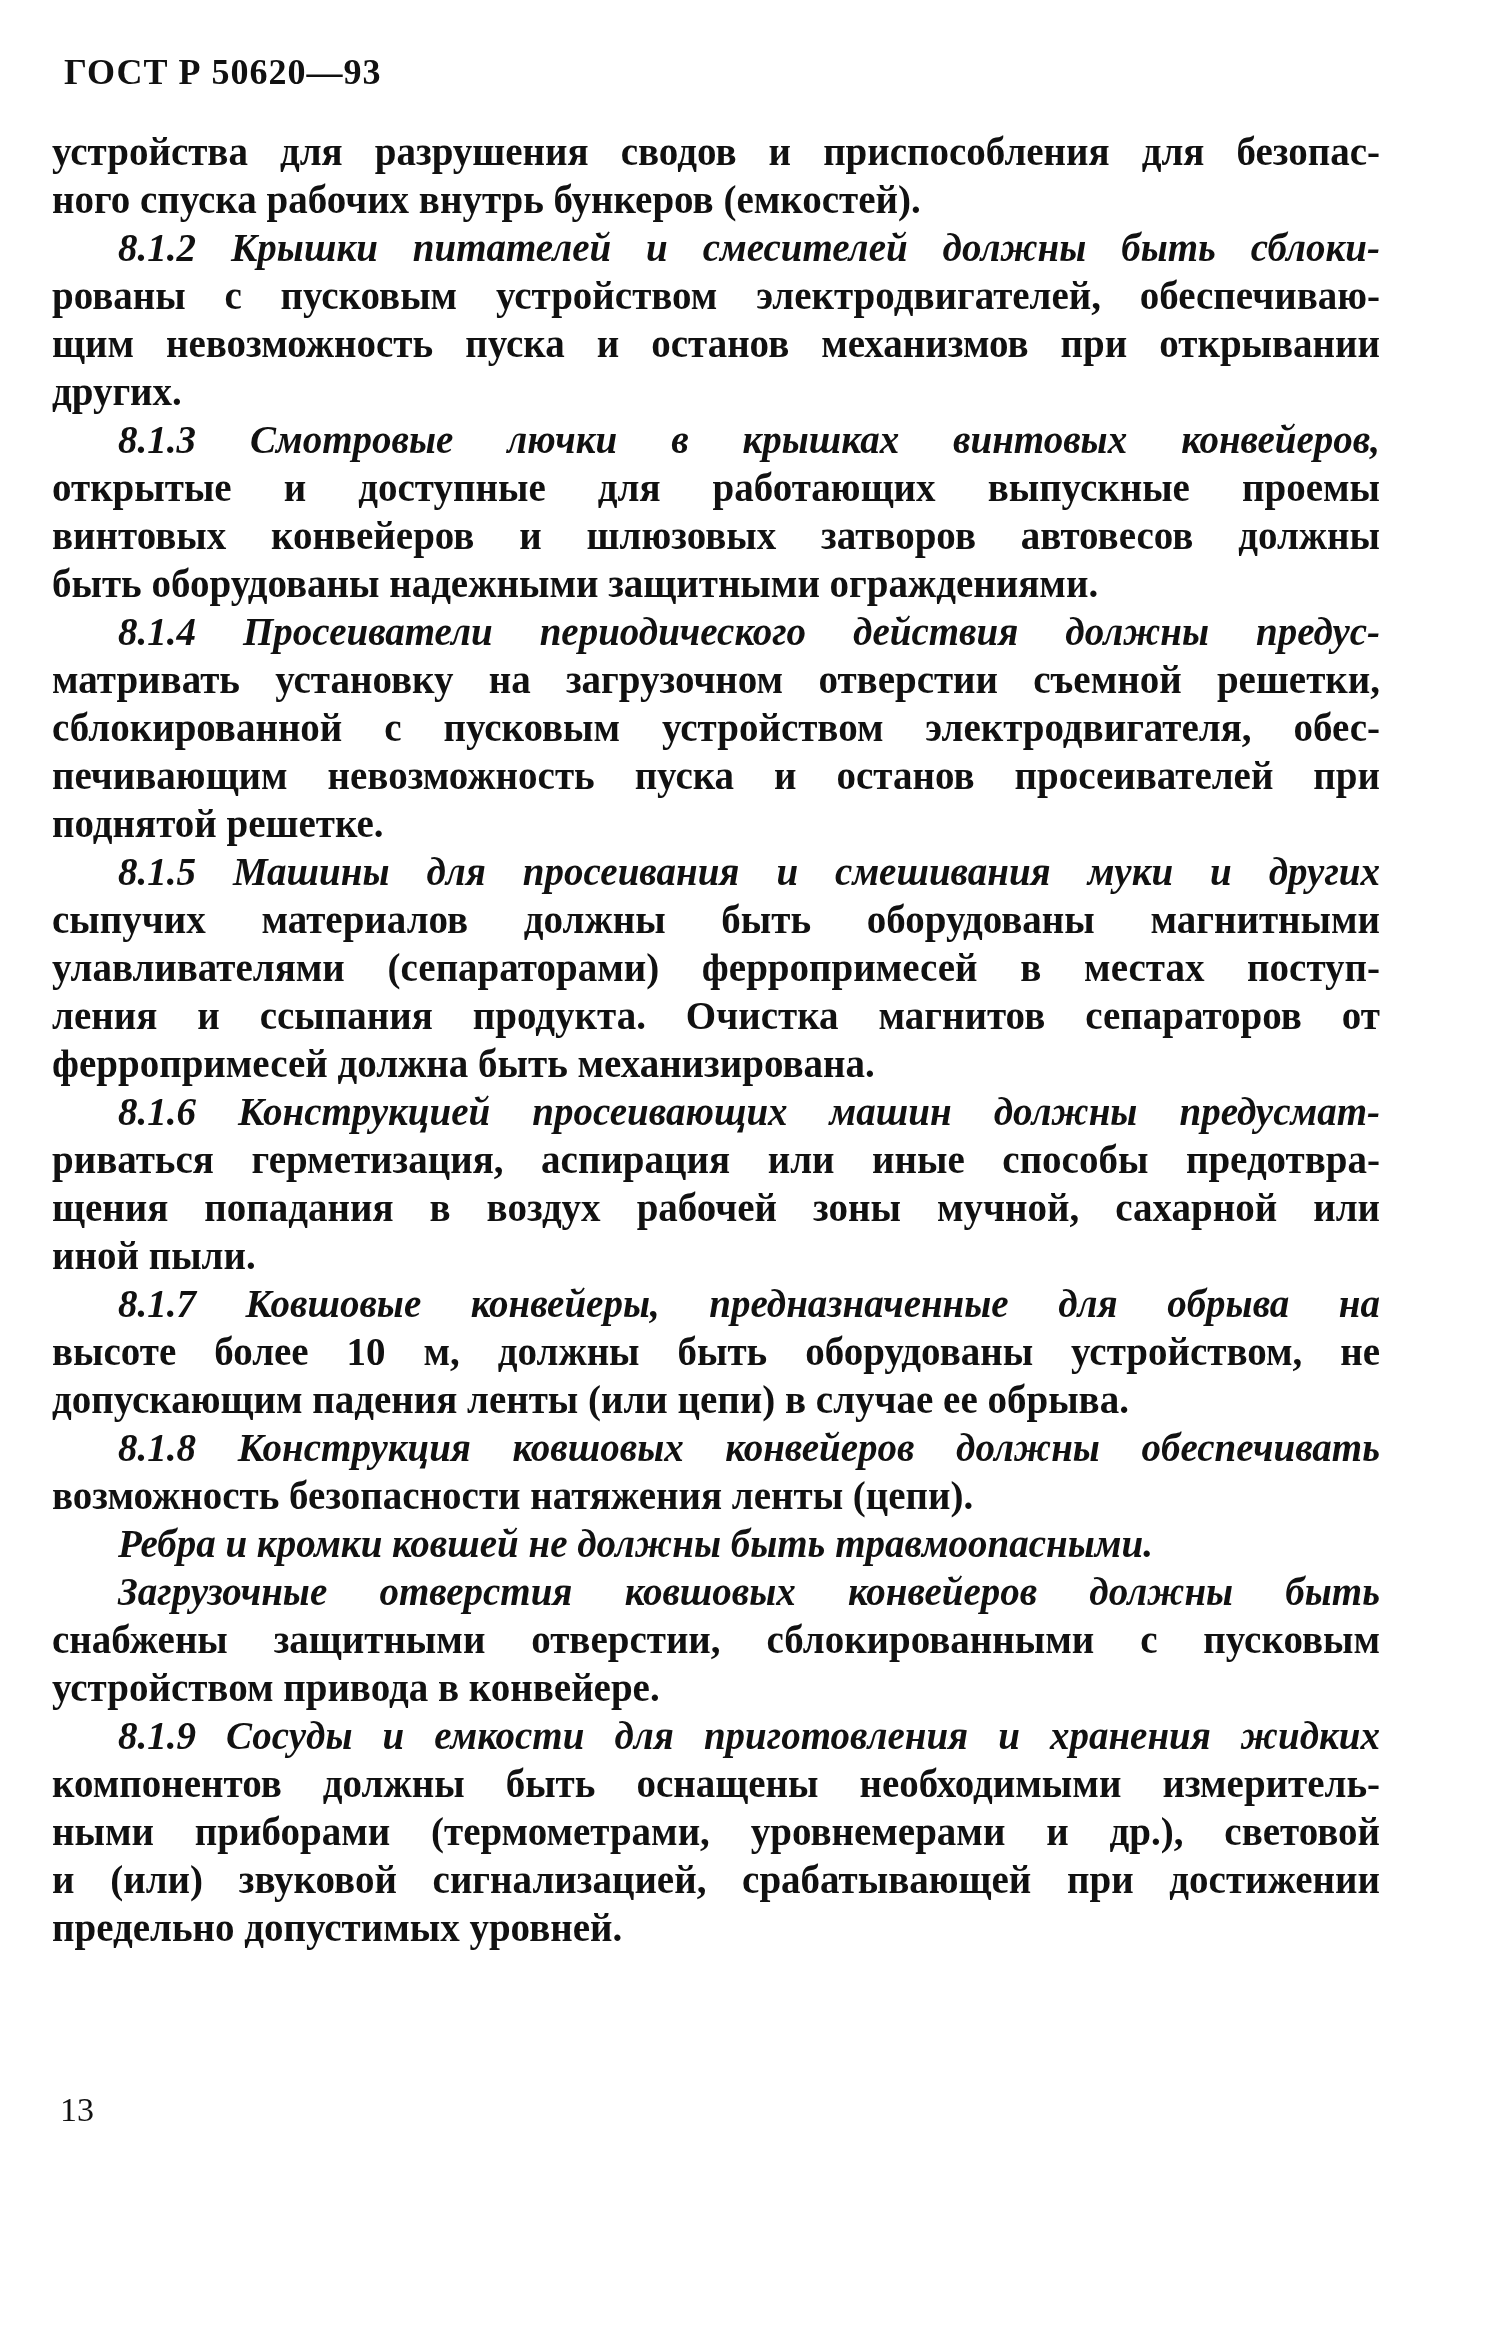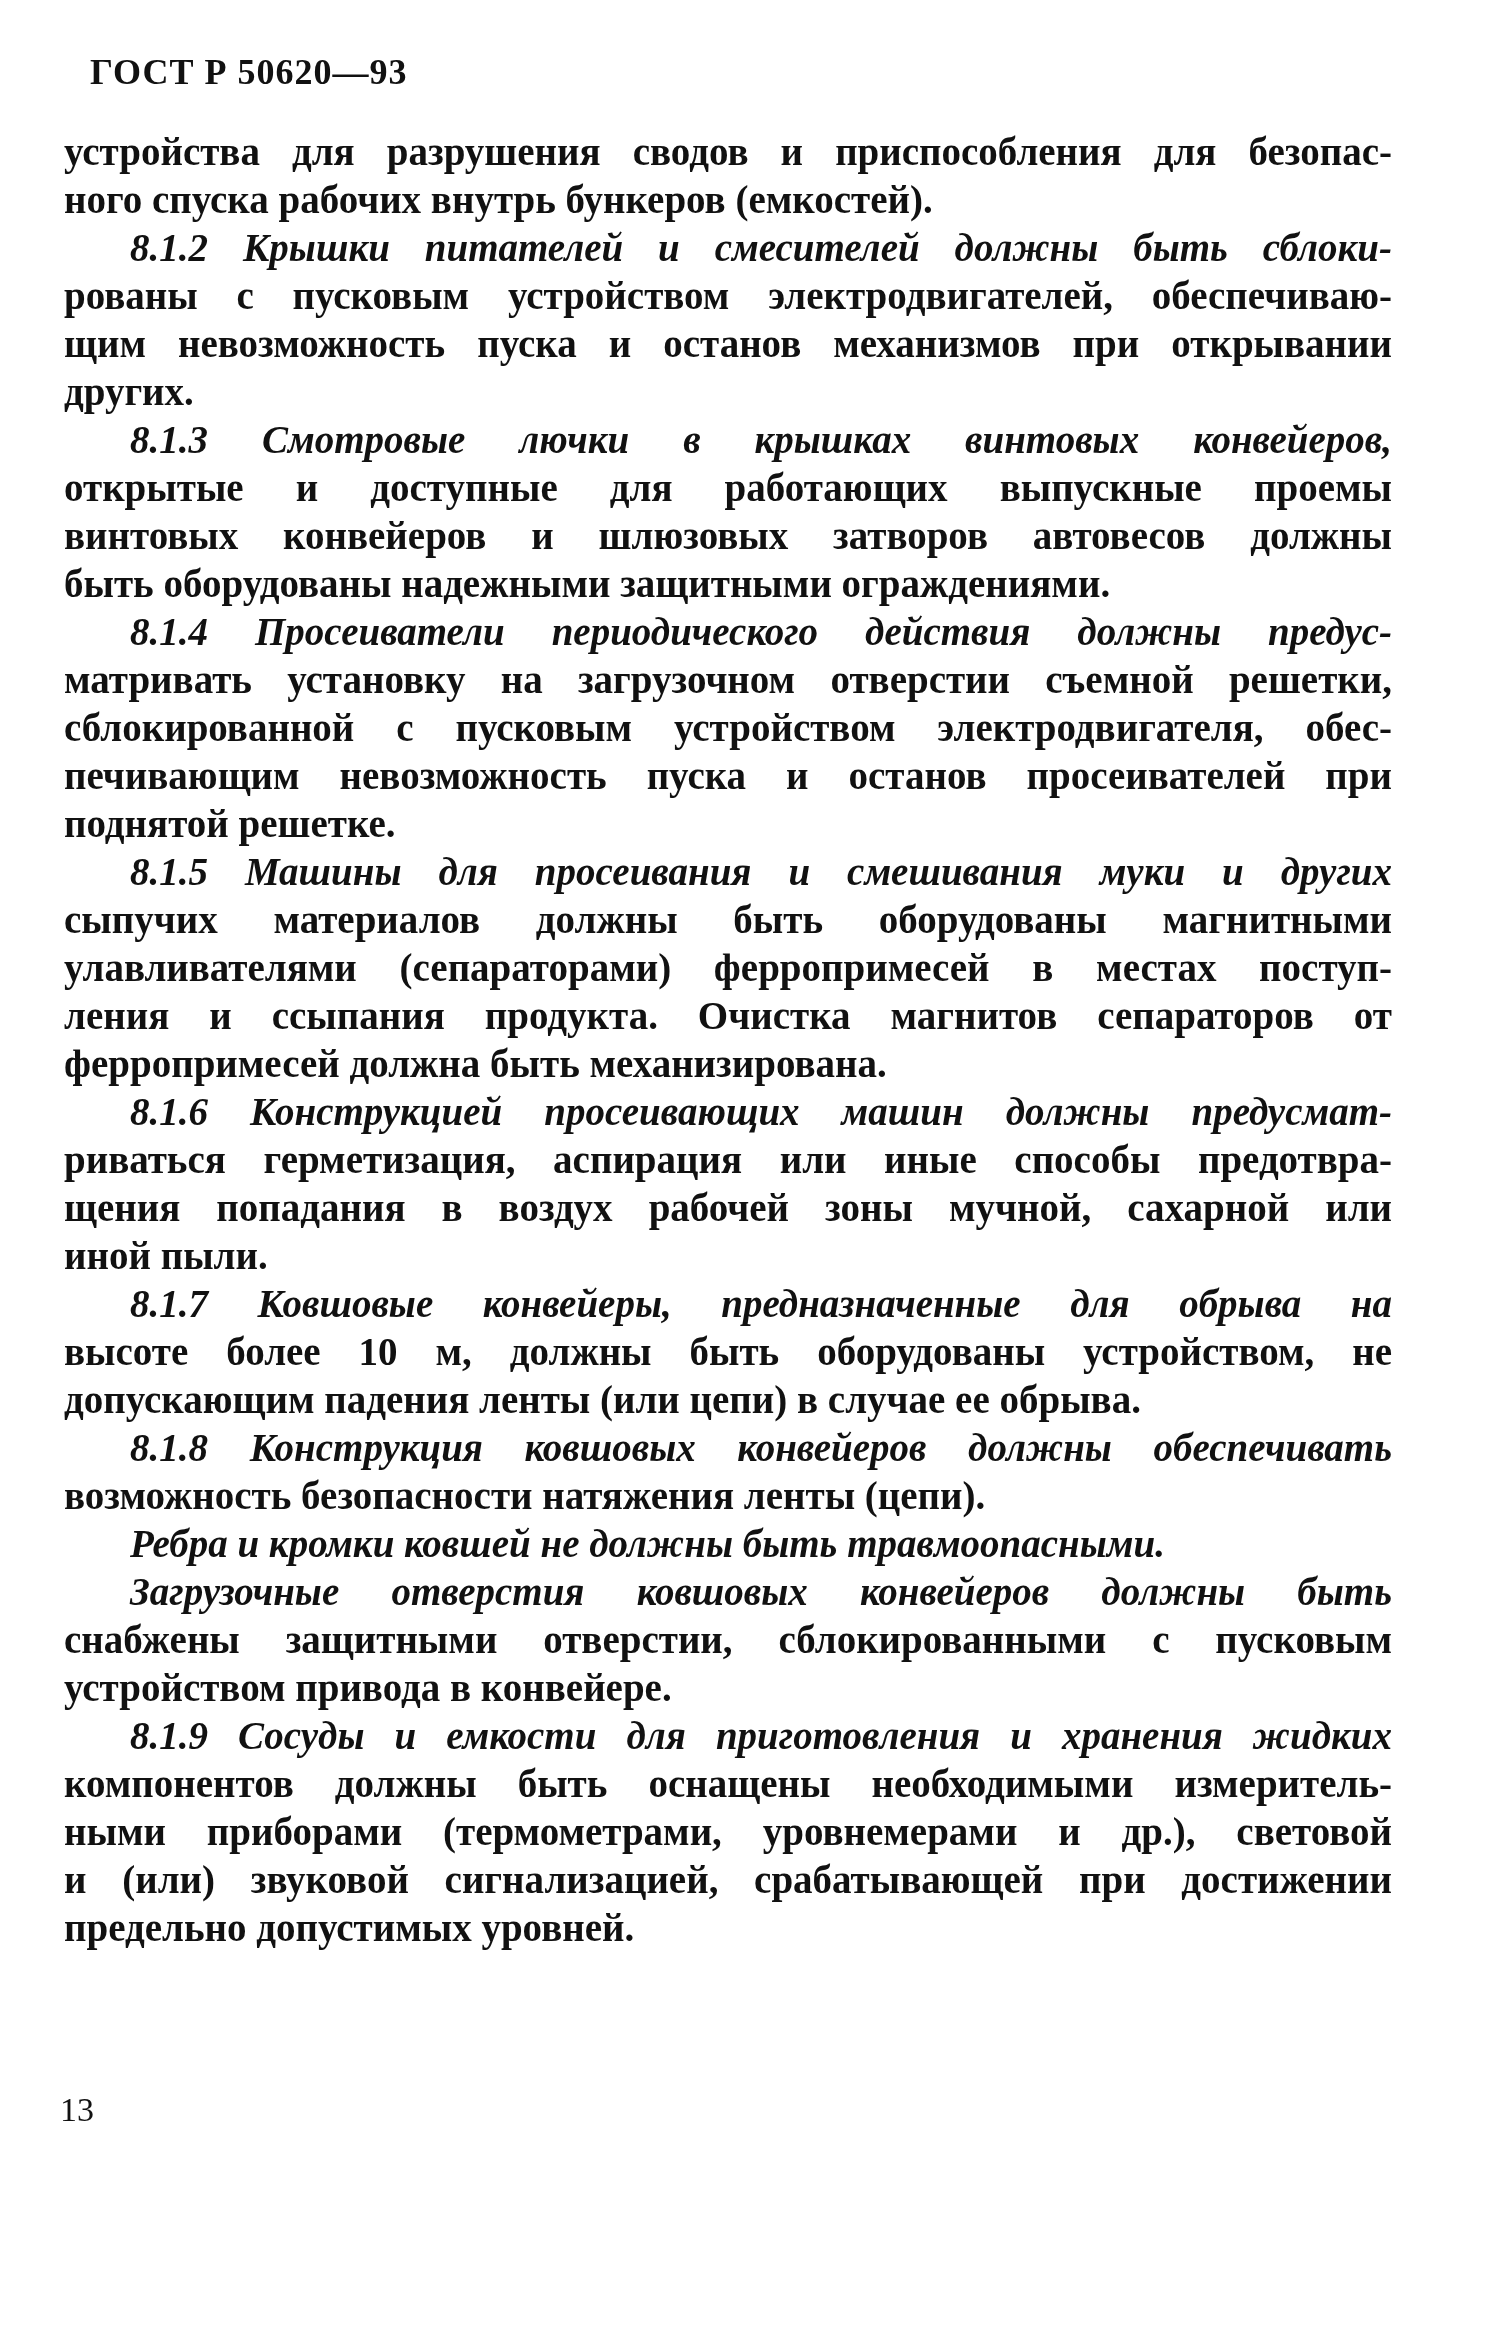--- a/index.html
+++ b/index.html
@@ -17,25 +17,24 @@
   }
   .header {
     position: absolute;
     left: 64px;
     top: 50px;
     font-size: 36px;
     font-weight: bold;
     letter-spacing: 1px;
     line-height: 44px;
     white-space: nowrap;
-    margin-left: 26px;
   }
   .body-text {
     position: absolute;
-    left: 64px;
+    left: 52px;
     top: 128px;
     width: 1328px;
     font-size: 39px;
     line-height: 48px;
     font-weight: bold;
   }
   .line {
     display: block;
     height: 48px;
     white-space: nowrap;

